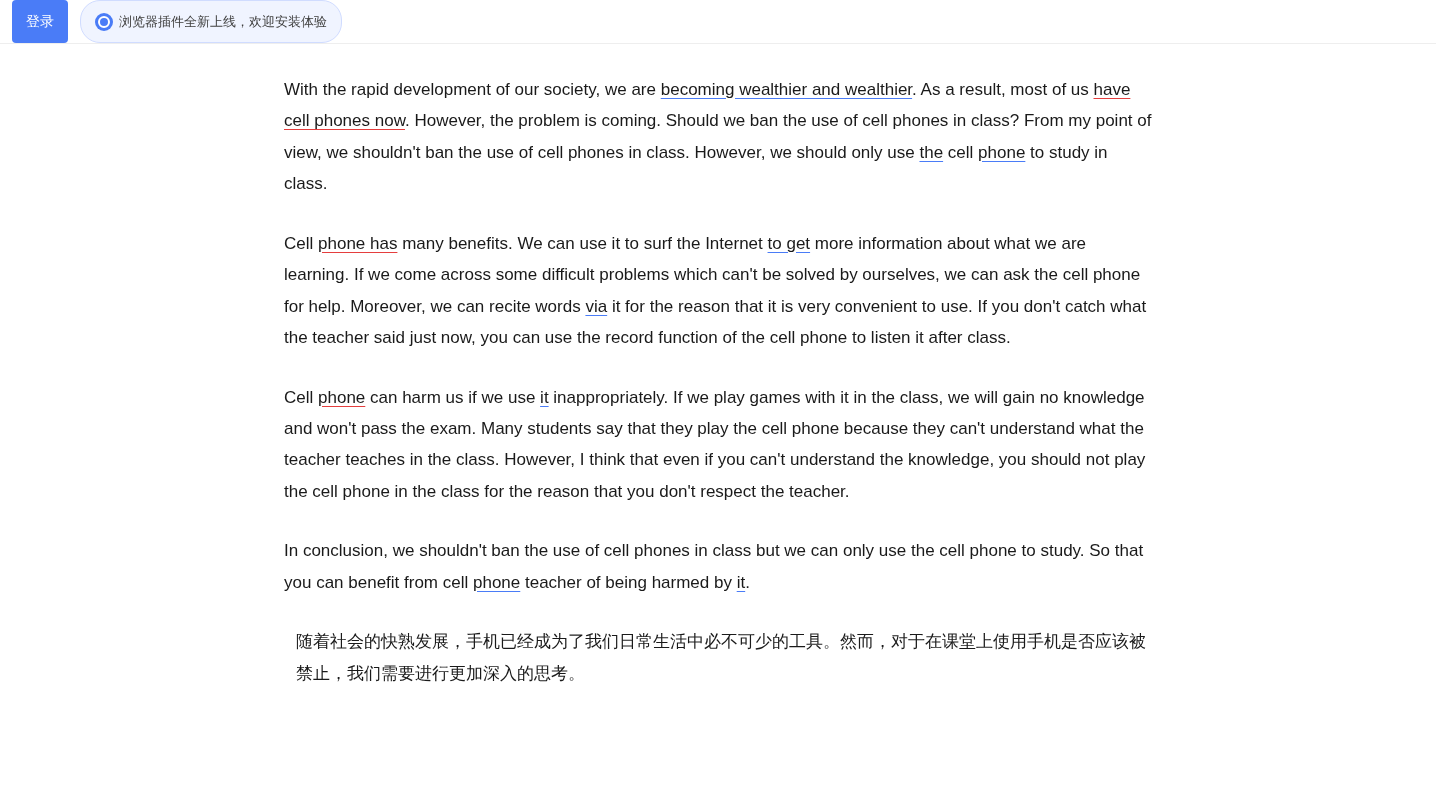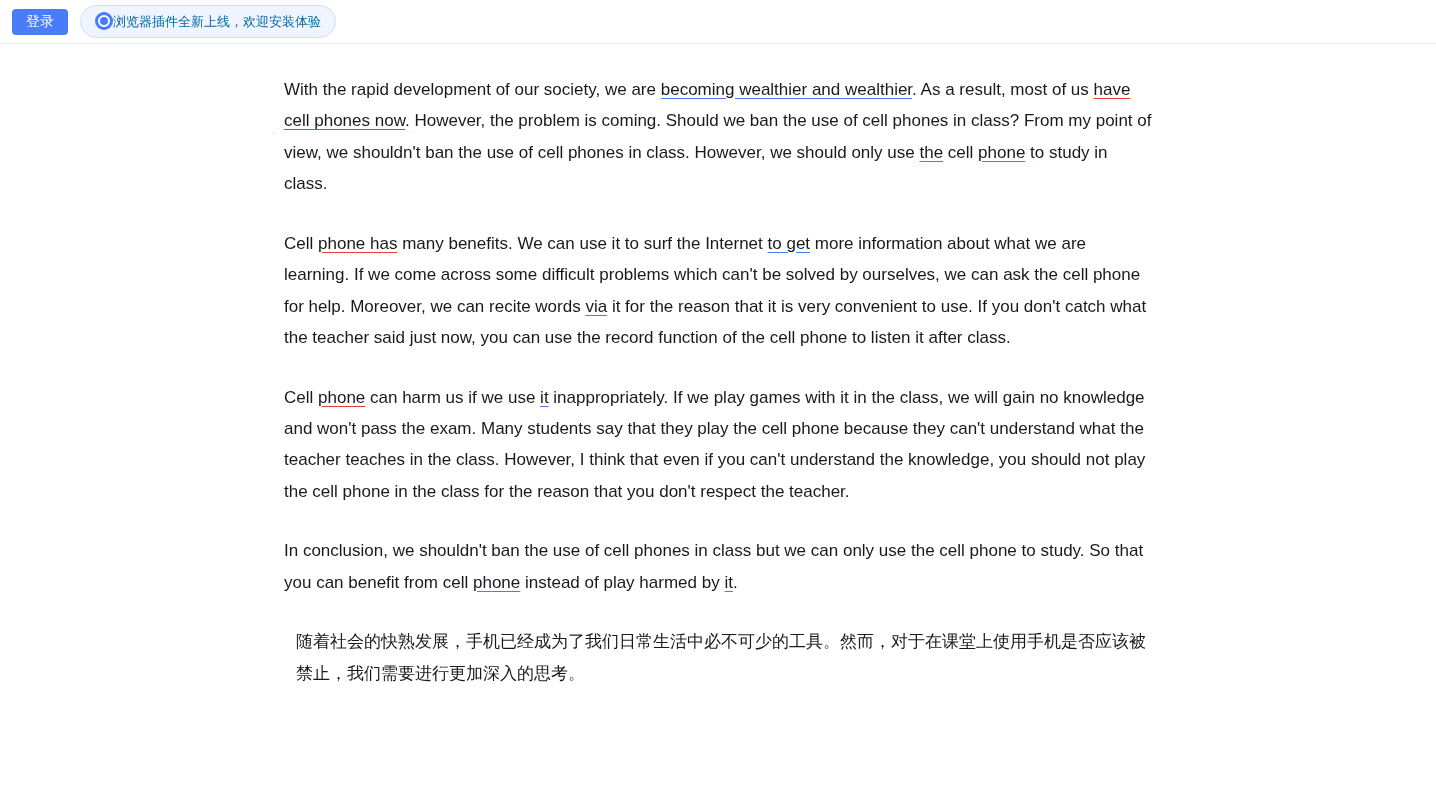--- a/index.html
+++ b/index.html
@@ -17,21 +17,20 @@
     }
 
     
     .top-bar {
       position: fixed;
       top: 0;
       left: 0;
       right: 0;
       height: 44px;
       display: flex;
-      align-items: center;
       padding: 0 12px;
       gap: 12px;
       background: #fff;
       border-bottom: 1px solid #eee;
       z-index: 100;
     }
 
     .login-btn {
       background: #4a7cf7;
       color: #fff;
@@ -39,26 +38,27 @@
       border-radius: 4px;
       padding: 4px 14px;
       font-size: 14px;
       cursor: pointer;
       font-weight: 500;
     }
 
     .browser-banner {
       display: flex;
       align-items: center;
+      gap: 6px;
       background: #f0f4ff;
       border: 1px solid #d0dcff;
       border-radius: 20px;
       padding: 4px 14px;
       font-size: 13px;
-      color: #0369a1;
+      color: #404040;
       cursor: pointer;
     }
 
     .browser-banner .plugin-icon {
       width: 18px;
       height: 18px;
       background: #4a7cf7;
       border-radius: 50%;
       display: flex;
       align-items: center;
@@ -130,21 +130,21 @@
 
     <div class="paragraph">
       <span>Cell </span><span class="underline-red">phone has</span><span> many benefits. We can use it to surf the Internet </span><span class="underline-blue">to get</span><span> more information about what we are learning. If we come across some difficult problems which can't be solved by ourselves, we can ask the cell phone for help. Moreover, we can recite words </span><span class="underline-blue">via</span><span> it for the reason that it is very convenient to use. If you don't catch what the teacher said just now, you can use the record function of the cell phone to listen it after class.</span>
     </div>
 
     <div class="paragraph">
       <span>Cell </span><span class="underline-red">phone</span><span> can harm us if we use </span><span class="underline-blue">it</span><span> inappropriately. If we play games with it in the class, we will gain no knowledge and won't pass the exam. Many students say that they play the cell phone because they can't understand what the teacher teaches in the class. However, I think that even if you can't understand the knowledge, you should not play the cell phone in the class for the reason that you don't respect the teacher.</span>
     </div>
 
     <div class="paragraph">
-      <span>In conclusion, we shouldn't ban the use of cell phones in class but we can only use the cell phone to study. So that you can benefit from cell </span><span class="underline-blue">phone</span><span> instead of play harmed by </span><span class="underline-blue">it</span><span>.</span>
+      <span>In conclusion, we shouldn't ban the use of cell phones in class but we can only use the cell phone to study. So that you can benefit from cell </span><span class="underline-blue">phone</span><span> teacher of being harmed by </span><span class="underline-blue">it</span><span>.</span>
     </div>
 
     <div class="paragraph chinese-text">
       <span>随着社会的快熟发展，手机已经成为了我们日常生活中必不可少的工具。然而，对于在课堂上使用手机是否应该被禁止，我们需要进行更加深入的思考。</span>
     </div>
 
   </div>
 </div>
 
 </body></html>

